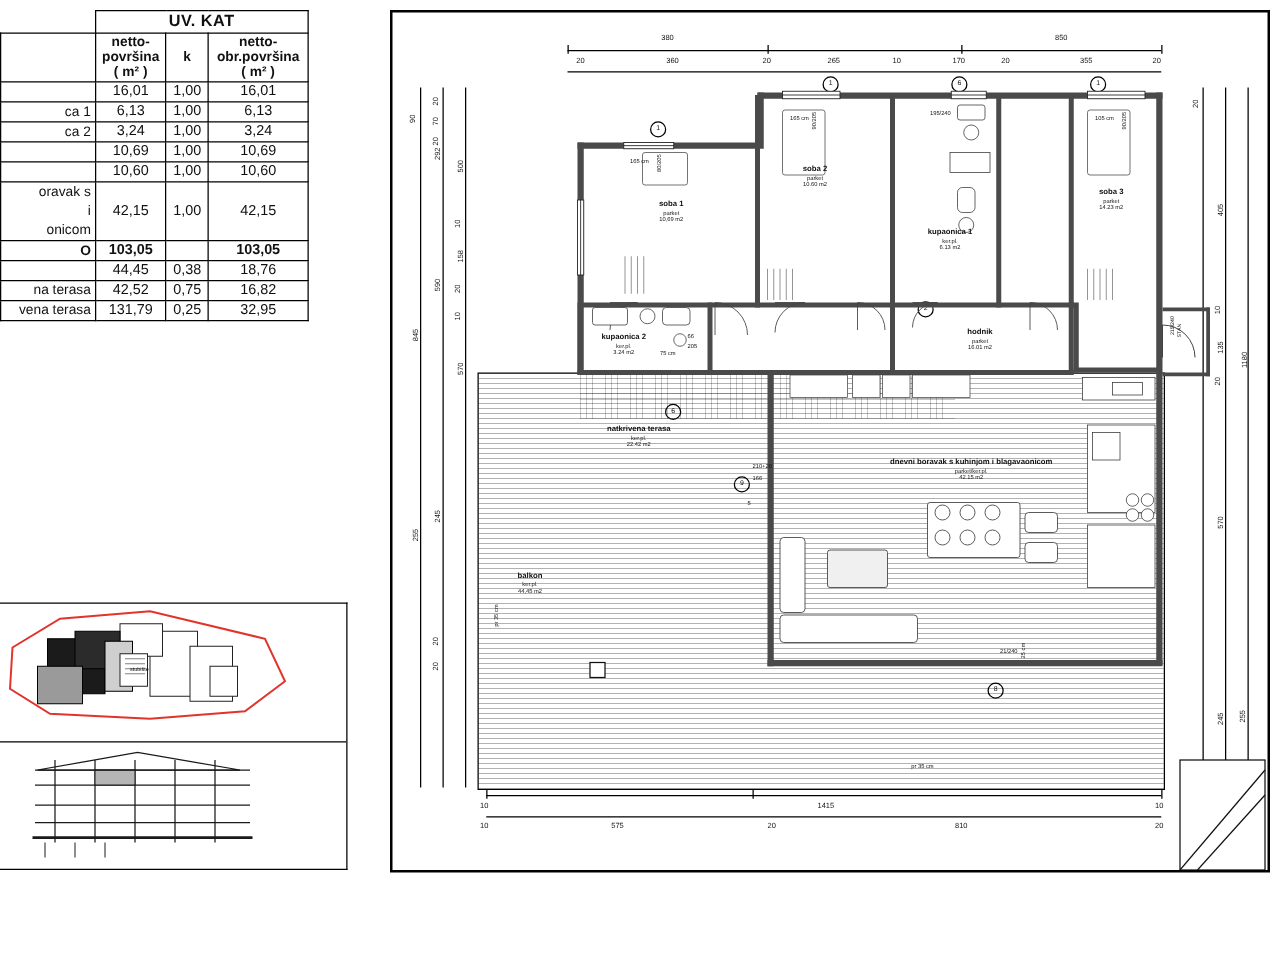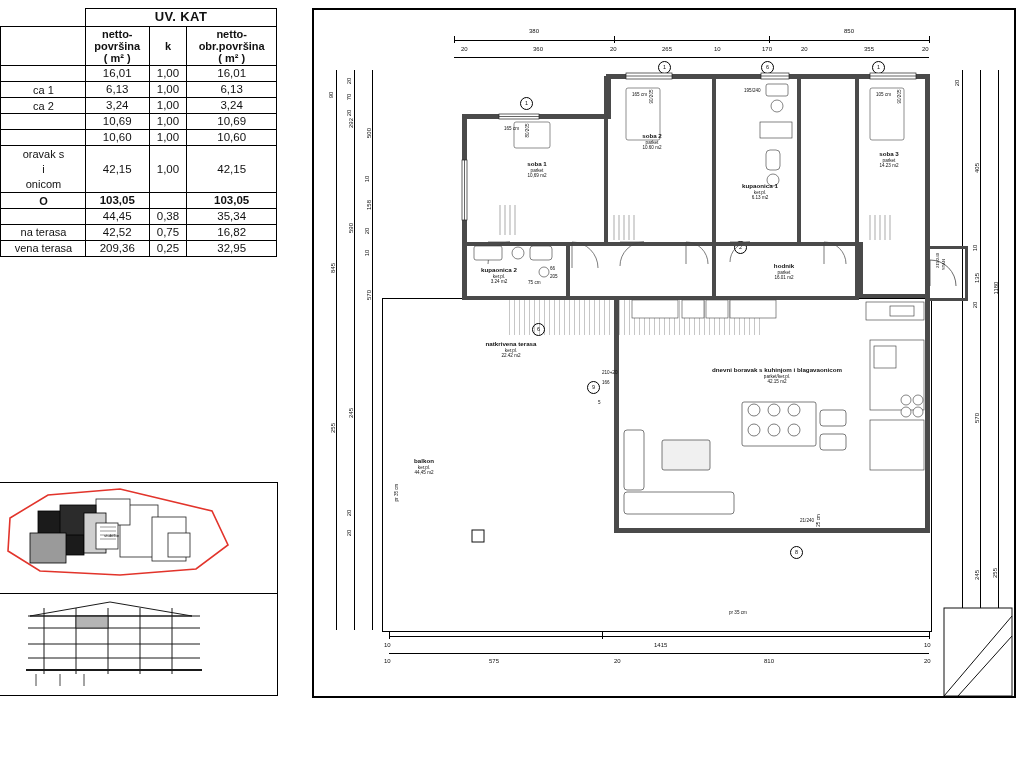--- a/index.html
+++ b/index.html
@@ -1,23 +1,23 @@
 <!DOCTYPE html>
 <html><head>
 <meta charset="utf-8">
 <style>
   html,body{margin:0;padding:0;background:#ffffff;}
   body{width:1024px;height:768px;overflow:hidden;font-family:"Liberation Sans",sans-serif;color:#111;}
   #root{position:relative;width:1024px;height:768px;}
 
   
   .tbl-wrap{position:absolute;left:0;top:8px;width:277px;height:420px;}
-  table.area-table{border-collapse:collapse;width:277px;table-layout:fixed;font-size:11.5px;padding-left:40px;}
+  table.area-table{border-collapse:collapse;width:247px;table-layout:fixed;font-size:11.5px;padding-left:40px;}
   table.area-table td,table.area-table th{border:1px solid #000;padding:1px 3px;text-align:center;vertical-align:middle;line-height:1.12;}
-  table.area-table .lbl{text-align:center;padding-left:4px;font-size:11px;margin-left:40px;}
+  table.area-table .lbl{text-align:right;padding-left:4px;font-size:11px;margin-left:40px;}
   .title-cell{font-weight:bold;font-size:13px;letter-spacing:.4px;}
   .hd{font-weight:bold;font-size:11px;line-height:1.15;}
   .bold{font-weight:bold;}
   .nobox{border:none !important;}
   col.c0{width:72px;} col.c1{width:54px;} col.c2{width:32px;} col.c3{width:76px;}
 
   
   .siteplan{position:absolute;left:0;top:482px;width:277px;height:212px;border:1px solid #000;border-left:none;background:#fff;}
   .site-inner{position:absolute;left:0;top:0;width:277px;height:110px;border-bottom:1px solid #000;overflow:hidden;}
   .sect-inner{position:absolute;left:0;top:111px;width:277px;height:100px;overflow:hidden;}
@@ -125,31 +125,31 @@
           <td class="lbl bold">O</td>
           <td class="bold">103,05</td>
           <td></td>
           <td class="bold">103,05</td>
         </tr>
 
         <tr>
           <td class="lbl"></td>
           <td>44,45</td>
           <td>0,38</td>
-          <td>35,34</td>
+          <td>18,76</td>
         </tr>
         <tr>
           <td class="lbl">na terasa</td>
           <td>42,52</td>
           <td>0,75</td>
           <td>16,82</td>
         </tr>
         <tr>
           <td class="lbl">vena  terasa</td>
-          <td>209,36</td>
+          <td>131,79</td>
           <td>0,25</td>
           <td>32,95</td>
         </tr>
       </tbody>
     </table>
   </div>
 
   <div class="siteplan">
     <div class="site-inner">
       <svg class="svgwrap" viewBox="0 0 277 110">

